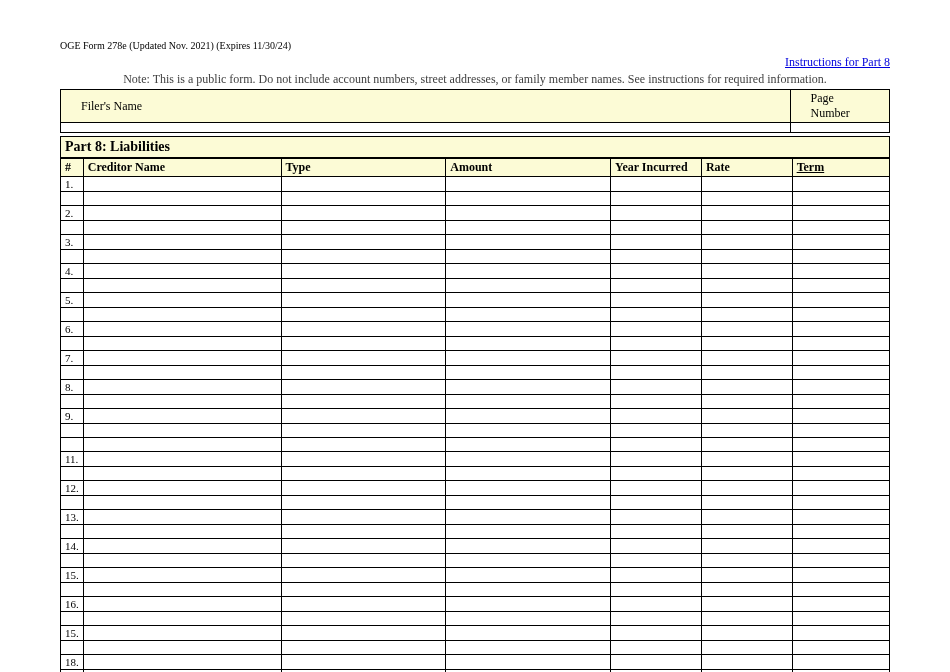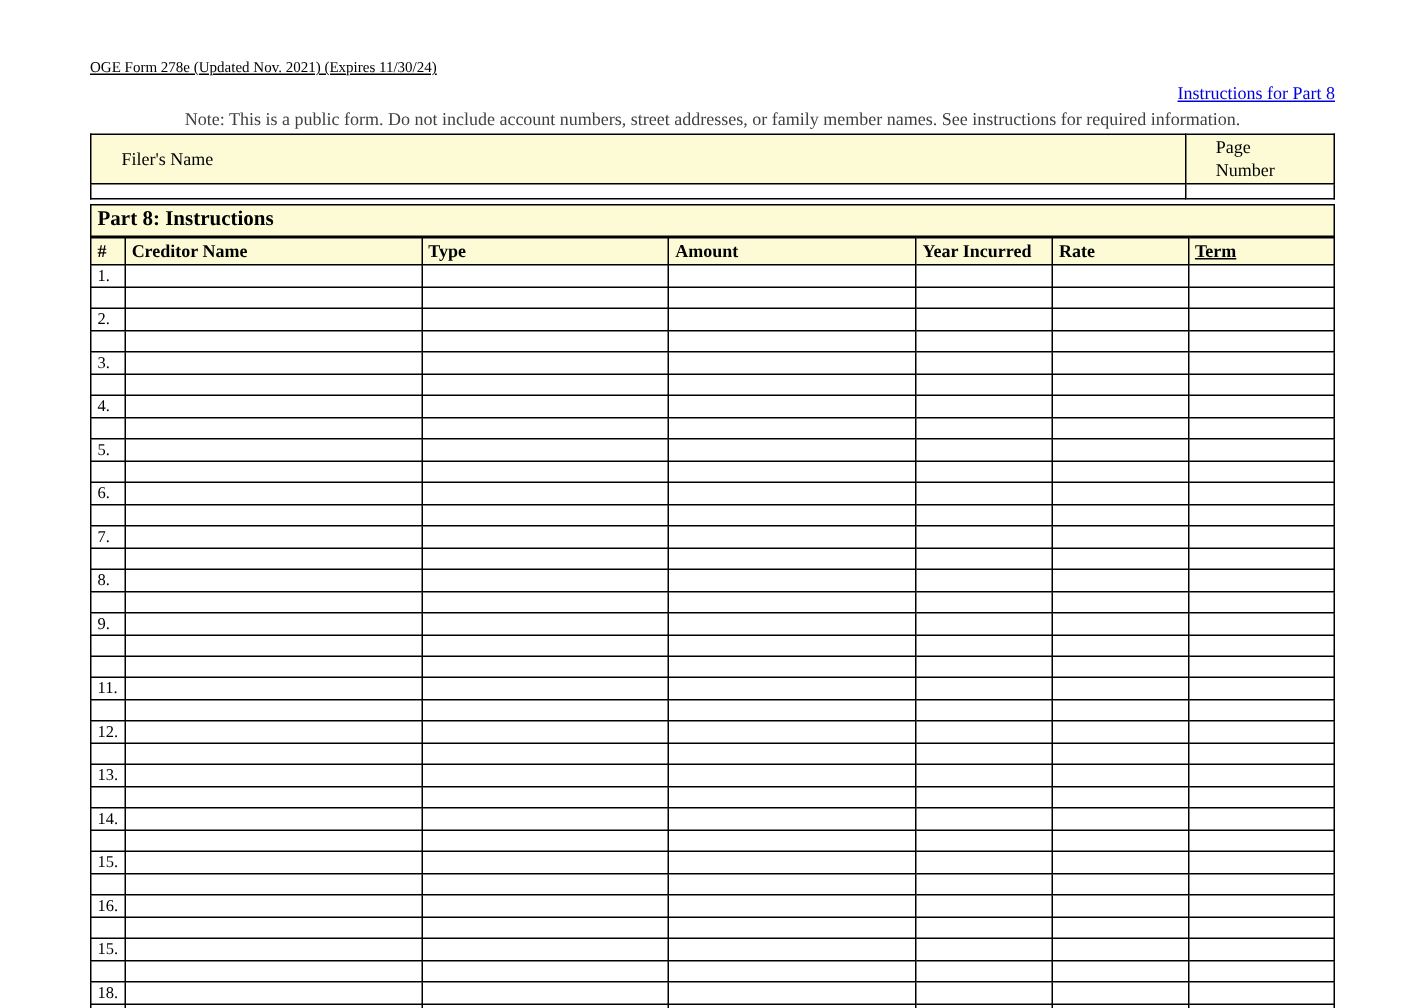--- a/index.html
+++ b/index.html
@@ -12,21 +12,20 @@
       background: #ffffff;
       width: 950px;
       height: 672px;
       padding: 40px 60px 10px 60px;
       font-size: 12px;
       color: #000;
     }
     .form-header {
       font-size: 10px;
       margin-bottom: 4px;
-      text-decoration: underline;
     }
     .instructions-link {
       text-align: right;
       color: #0000dd;
       text-decoration: underline;
       font-size: 12px;
       margin-bottom: 2px;
     }
     .note-warning {
       text-align: center;
@@ -115,21 +114,21 @@
     <td class="filer-name-cell">Filer's Name</td>
     <td class="page-number-cell">Page Number</td>
   </tr>
   <tr class="input-row">
     <td></td>
     <td></td>
   </tr>
 </tbody>
   </table>
 
-<div class="section-title">Part 8: Instructions</div>
+<div class="section-title">Part 8: Liabilities</div>
 
 <table class="liabilities-table">
   <thead>
     <tr>
       <th class="col-num">#</th>
       <th class="col-creditor">Creditor Name</th>
       <th class="col-type">Type</th>
       <th class="col-amount">Amount</th>
       <th class="col-year">Year Incurred</th>
       <th class="col-rate">Rate</th>

